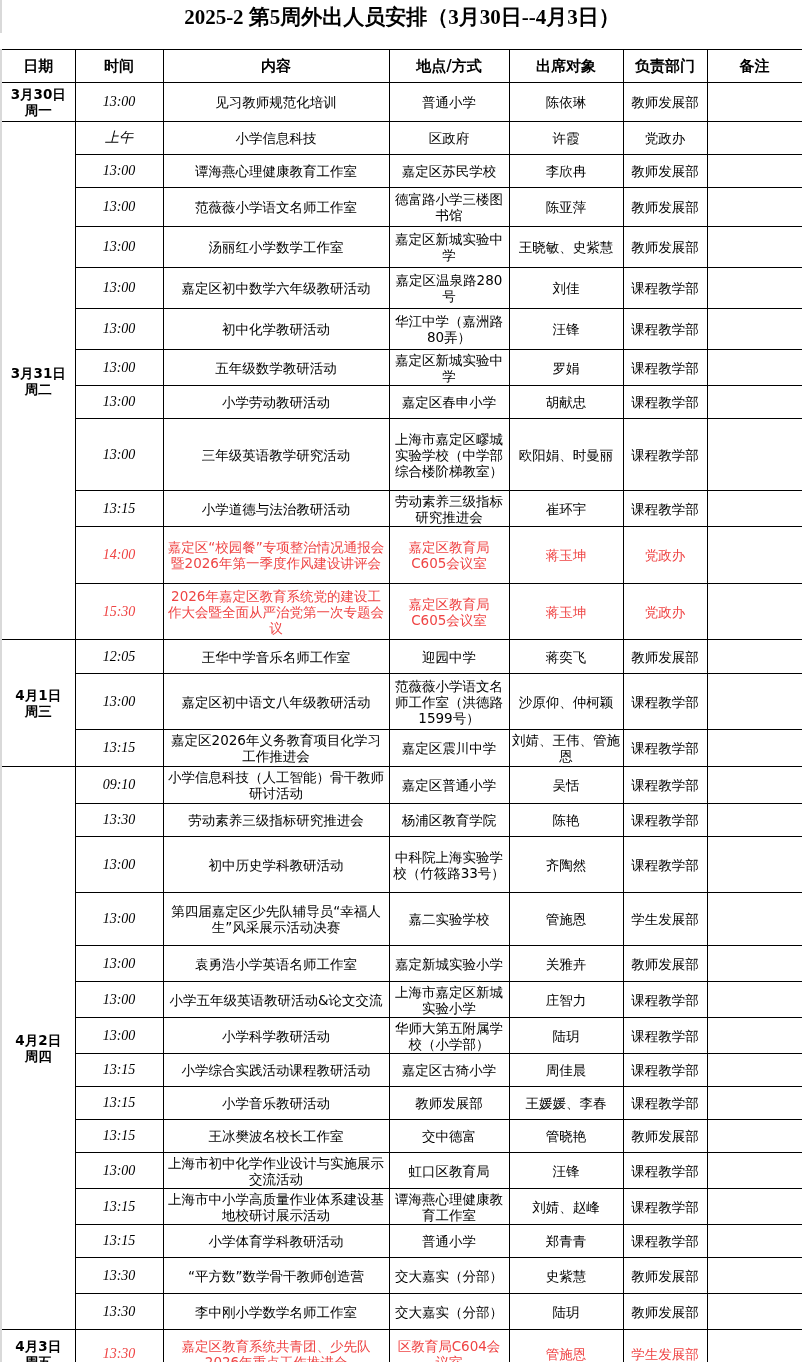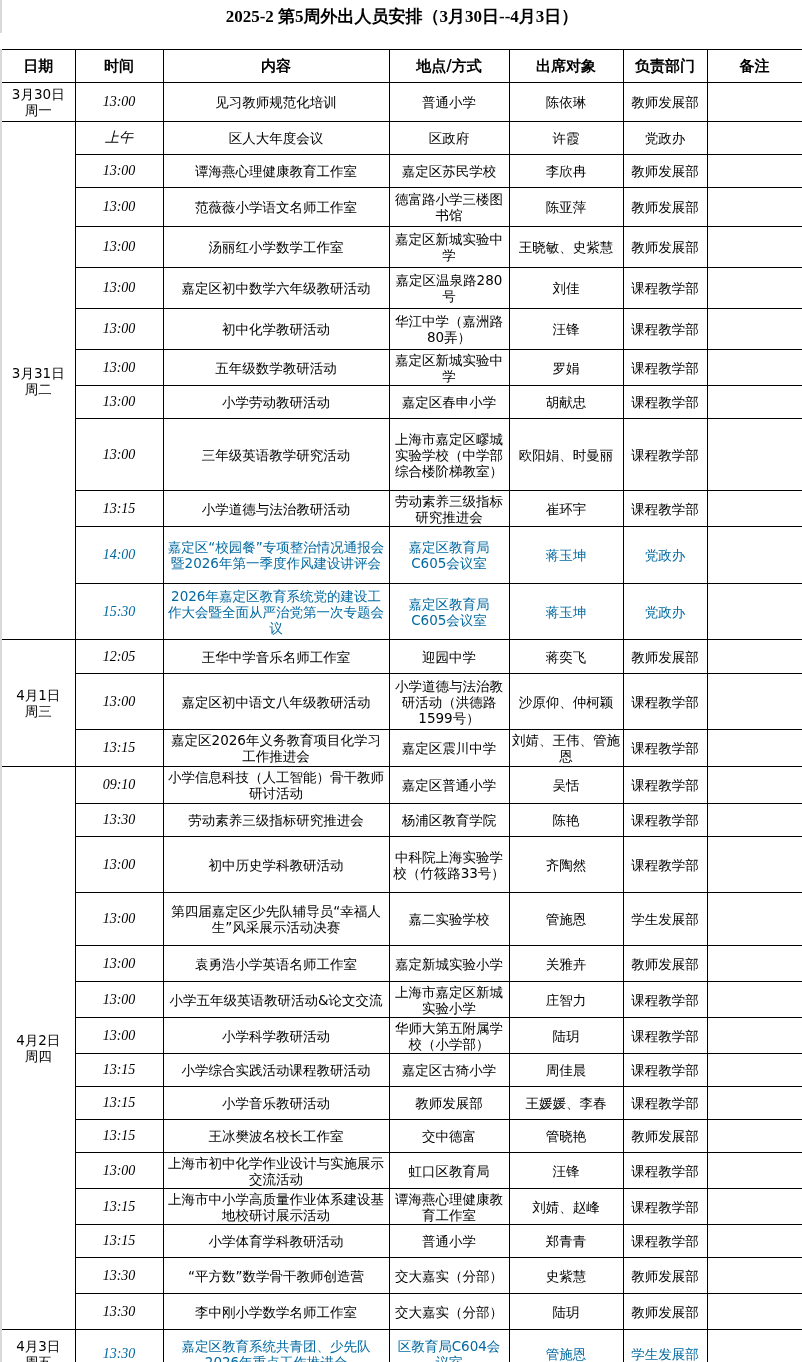--- a/index.html
+++ b/index.html
@@ -1,29 +1,29 @@
 <!DOCTYPE html>
 <html><head>
 <meta charset="utf-8">
 <style>
   html, body { margin:0; padding:0; background:#ffffff; }
   body { width:802px; height:1362px; overflow:hidden; position:relative;
          font-family:"DejaVu Sans","Liberation Sans",sans-serif; color:#000; }
   .title { position:absolute; left:0; top:0; width:802px; height:33px;
            border-left:2px solid #d9d9d9; box-sizing:border-box;
            display:flex; align-items:center; justify-content:center;
-           font-family:"Liberation Serif","DejaVu Serif",serif; font-weight:bold; font-size:17px; }
+           font-family:"Liberation Serif","DejaVu Serif",serif; font-weight:bold; font-size:21px; }
   table { position:absolute; left:0; top:49px; border-collapse:collapse; table-layout:fixed; width:801px; }
   td, th { border:1.5px solid #000; text-align:center; vertical-align:middle; padding:0 2px;
            font-size:13.5px; line-height:16px; overflow:hidden; }
   th { font-size:15px; font-weight:bold; height:32px; font-family:"DejaVu Sans",sans-serif; }
   td.time { font-family:"Liberation Serif","DejaVu Serif",serif; font-size:14px;font-style:italic; }
-  td.date { border-left:2px solid #d9d9d9; }
+  td.date { border-left:2px solid #d9d9d9;font-weight:bold; }
   th.first { border-left:2px solid #d9d9d9; }
-  .blue td:not(.date) { color:#0369a1; }
+  .blue td:not(.date) { color:#ef4444; }
   .nowrap { white-space:nowrap; }
 </style>
 </head>
 <body>
 
 <div class="title">2025-2 第5周外出人员安排（3月30日--4月3日）</div>
 
 <table>
   <colgroup>
     <col style="width:74px">
@@ -57,21 +57,21 @@
         <td>陈依琳</td>
         <td>教师发展部</td>
         <td></td>
       </tr>
       <tr style="height: 33px;">
         <td class="date" rowspan="12">
           <div>3月31日</div>
           <div>周二</div>
         </td>
         <td class="time">上午</td>
-        <td>区人大年度会议</td>
+        <td>小学信息科技</td>
         <td>区政府</td>
         <td>许霞</td>
         <td>党政办</td>
         <td></td>
       </tr>
       <tr style="height: 33px;">
         <td class="time">13:00</td>
         <td>谭海燕心理健康教育工作室</td>
         <td>嘉定区苏民学校</td>
         <td>李欣冉</td>
@@ -166,21 +166,21 @@
         <td class="time">12:05</td>
         <td>王华中学音乐名师工作室</td>
         <td>迎园中学</td>
         <td>蒋奕飞</td>
         <td>教师发展部</td>
         <td></td>
       </tr>
       <tr style="height: 56px;">
         <td class="time">13:00</td>
         <td>嘉定区初中语文八年级教研活动</td>
-        <td>小学道德与法治教研活动（洪德路1599号）</td>
+        <td>范薇薇小学语文名师工作室（洪德路1599号）</td>
         <td>沙原仰、仲柯颖</td>
         <td>课程教学部</td>
         <td></td>
       </tr>
       <tr style="height: 37px;">
         <td class="time">13:15</td>
         <td>嘉定区2026年义务教育项目化学习工作推进会</td>
         <td>嘉定区震川中学</td>
         <td>刘婧、王伟、管施恩</td>
         <td>课程教学部</td>

